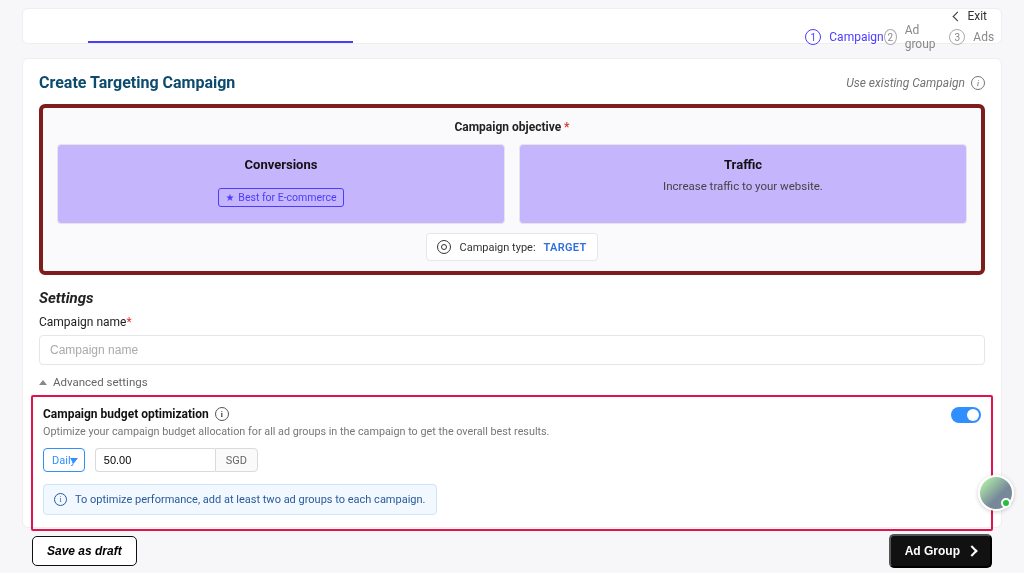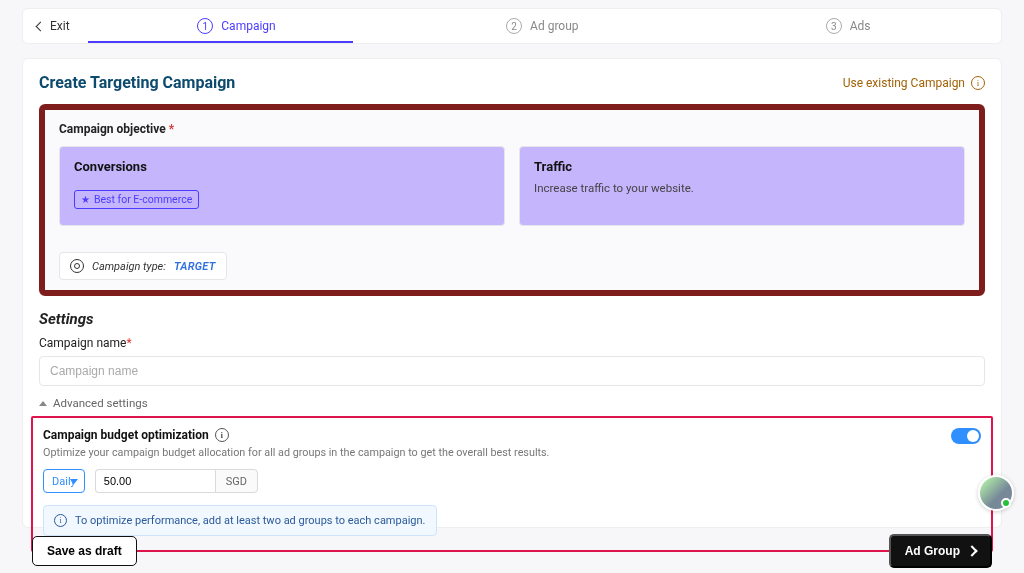--- a/index.html
+++ b/index.html
@@ -12,23 +12,24 @@
     height: 573px;
     overflow: hidden;
     position: relative;
   }
   .top-bar {
     background: #fff;
     border: 1px solid #eee;
     border-radius: 6px;
     margin: 8px 22px 0 22px;
     display: flex;
-    align-items: center;
+    align-items: flex-end;
     height: 36px;
     position: relative;
+    flex-direction: column;
   }
   .exit {
     display: flex;
     align-items: center;
     gap: 6px;
     padding: 0 14px;
     font-size: 12px;
     color: #333;
     cursor: pointer;
   }
@@ -75,36 +76,38 @@
     position: relative;
   }
   .page-header {
     display: flex;
     justify-content: space-between;
     align-items: center;
     padding: 0 16px 12px 16px;
   }
   .page-title { font-size: 16px; font-weight: 700; color: #0c4a6e; }
   .use-existing {
-    color: #a16207;
+    color: #737373;
     font-size: 12px;
     display: flex; align-items: center; gap: 6px;
     cursor: pointer;
+    font-style: italic;
   }
   .info-icon {
     width: 14px; height: 14px; border: 1px solid currentColor; border-radius: 50%;
     display: inline-flex; align-items: center; justify-content: center;
     font-size: 9px; font-family: Georgia, serif;
   }
   .objective-section {
     margin: 0 16px;
     background: #fafafc;
-    border: 6px solid #7f1d1d;
+    border: 4px solid #7f1d1d;
     border-radius: 6px;
     padding: 12px 14px 10px 14px;
+    text-align: center;
   }
   .section-label {
     font-size: 12px; font-weight: 700; color: #222;
     margin-bottom: 10px;
   }
   .req-star { color: #d33; }
   .cards { display: flex; gap: 14px; }
   .card {
     flex: 1; background: #c4b5fd; border: 1px solid #e6e6ea; border-radius: 4px;
     padding: 12px 14px 14px 14px; min-height: 80px;
@@ -113,24 +116,24 @@
   .card-title { font-size: 13px; font-weight: 700; color: #111; margin-bottom: 6px; }
   .card-desc { font-size: 11.5px; color: #444; line-height: 1.5; }
   .badge {
     display: inline-flex; align-items: center; gap: 4px;
     border: 1px solid #4b3cff; color: #4b3cff;
     font-size: 10.5px; padding: 2px 6px; border-radius: 3px;
     margin-top: 10px;
   }
   .badge-star { font-size: 10px; }
   .camp-type-row {
-    margin-top: 26px;
+    margin-top: 9px;
     display: inline-flex; align-items: center; gap: 8px;
     background: #fff; border: 1px solid #e6e6ea; border-radius: 4px;
-    padding: 6px 10px; font-size: 11px; color: #333; font-style: italic;
+    padding: 6px 10px; font-size: 11px; color: #333;
   }
   .camp-type-row .icon-target {
     width: 14px; height: 14px; border: 1.3px solid #333; border-radius: 50%;
     position: relative;
   }
   .camp-type-row .icon-target::after {
     content: ""; position: absolute; inset: 3px; border: 1.3px solid #333; border-radius: 50%;
   }
   .camp-type-value { color: #2f6fe0; font-weight: 600; letter-spacing: .3px; }
   .settings-title { font-size: 15px; font-weight: 700; margin: 14px 16px 8px; font-style: italic; }
@@ -206,21 +209,21 @@
     width: fit-content;
   }
   .tip-box .info-icon { border-color: #2a5a9a; color: #2a5a9a; width: 13px; height: 13px; font-size: 8px; }
   .footer {
     position: absolute; left: 0; right: 0; bottom: 0;
     height: 44px; display: flex; align-items: center; justify-content: space-between;
     padding: 0 32px;
   }
   .btn-outline {
     background: #fff; border: 1.5px solid #111; border-radius: 5px;
-    padding: 7px 14px; font-size: 12px; font-weight: 600; cursor: pointer;
+    padding: 7px 14px; font-size: 12px; font-weight: 600; cursor: pointer; font-style: italic;
   }
   .btn-primary {
     background: #111; color: #fff; border-radius: 5px;
     padding: 8px 14px; font-size: 12px; font-weight: 600; cursor: pointer;
     display: flex; align-items: center; gap: 8px;
   }
   .arrow-right {
     display: inline-block; width: 8px; height: 8px; border-top: 2px solid #fff; border-right: 2px solid #fff;
     transform: rotate(45deg);
   }

